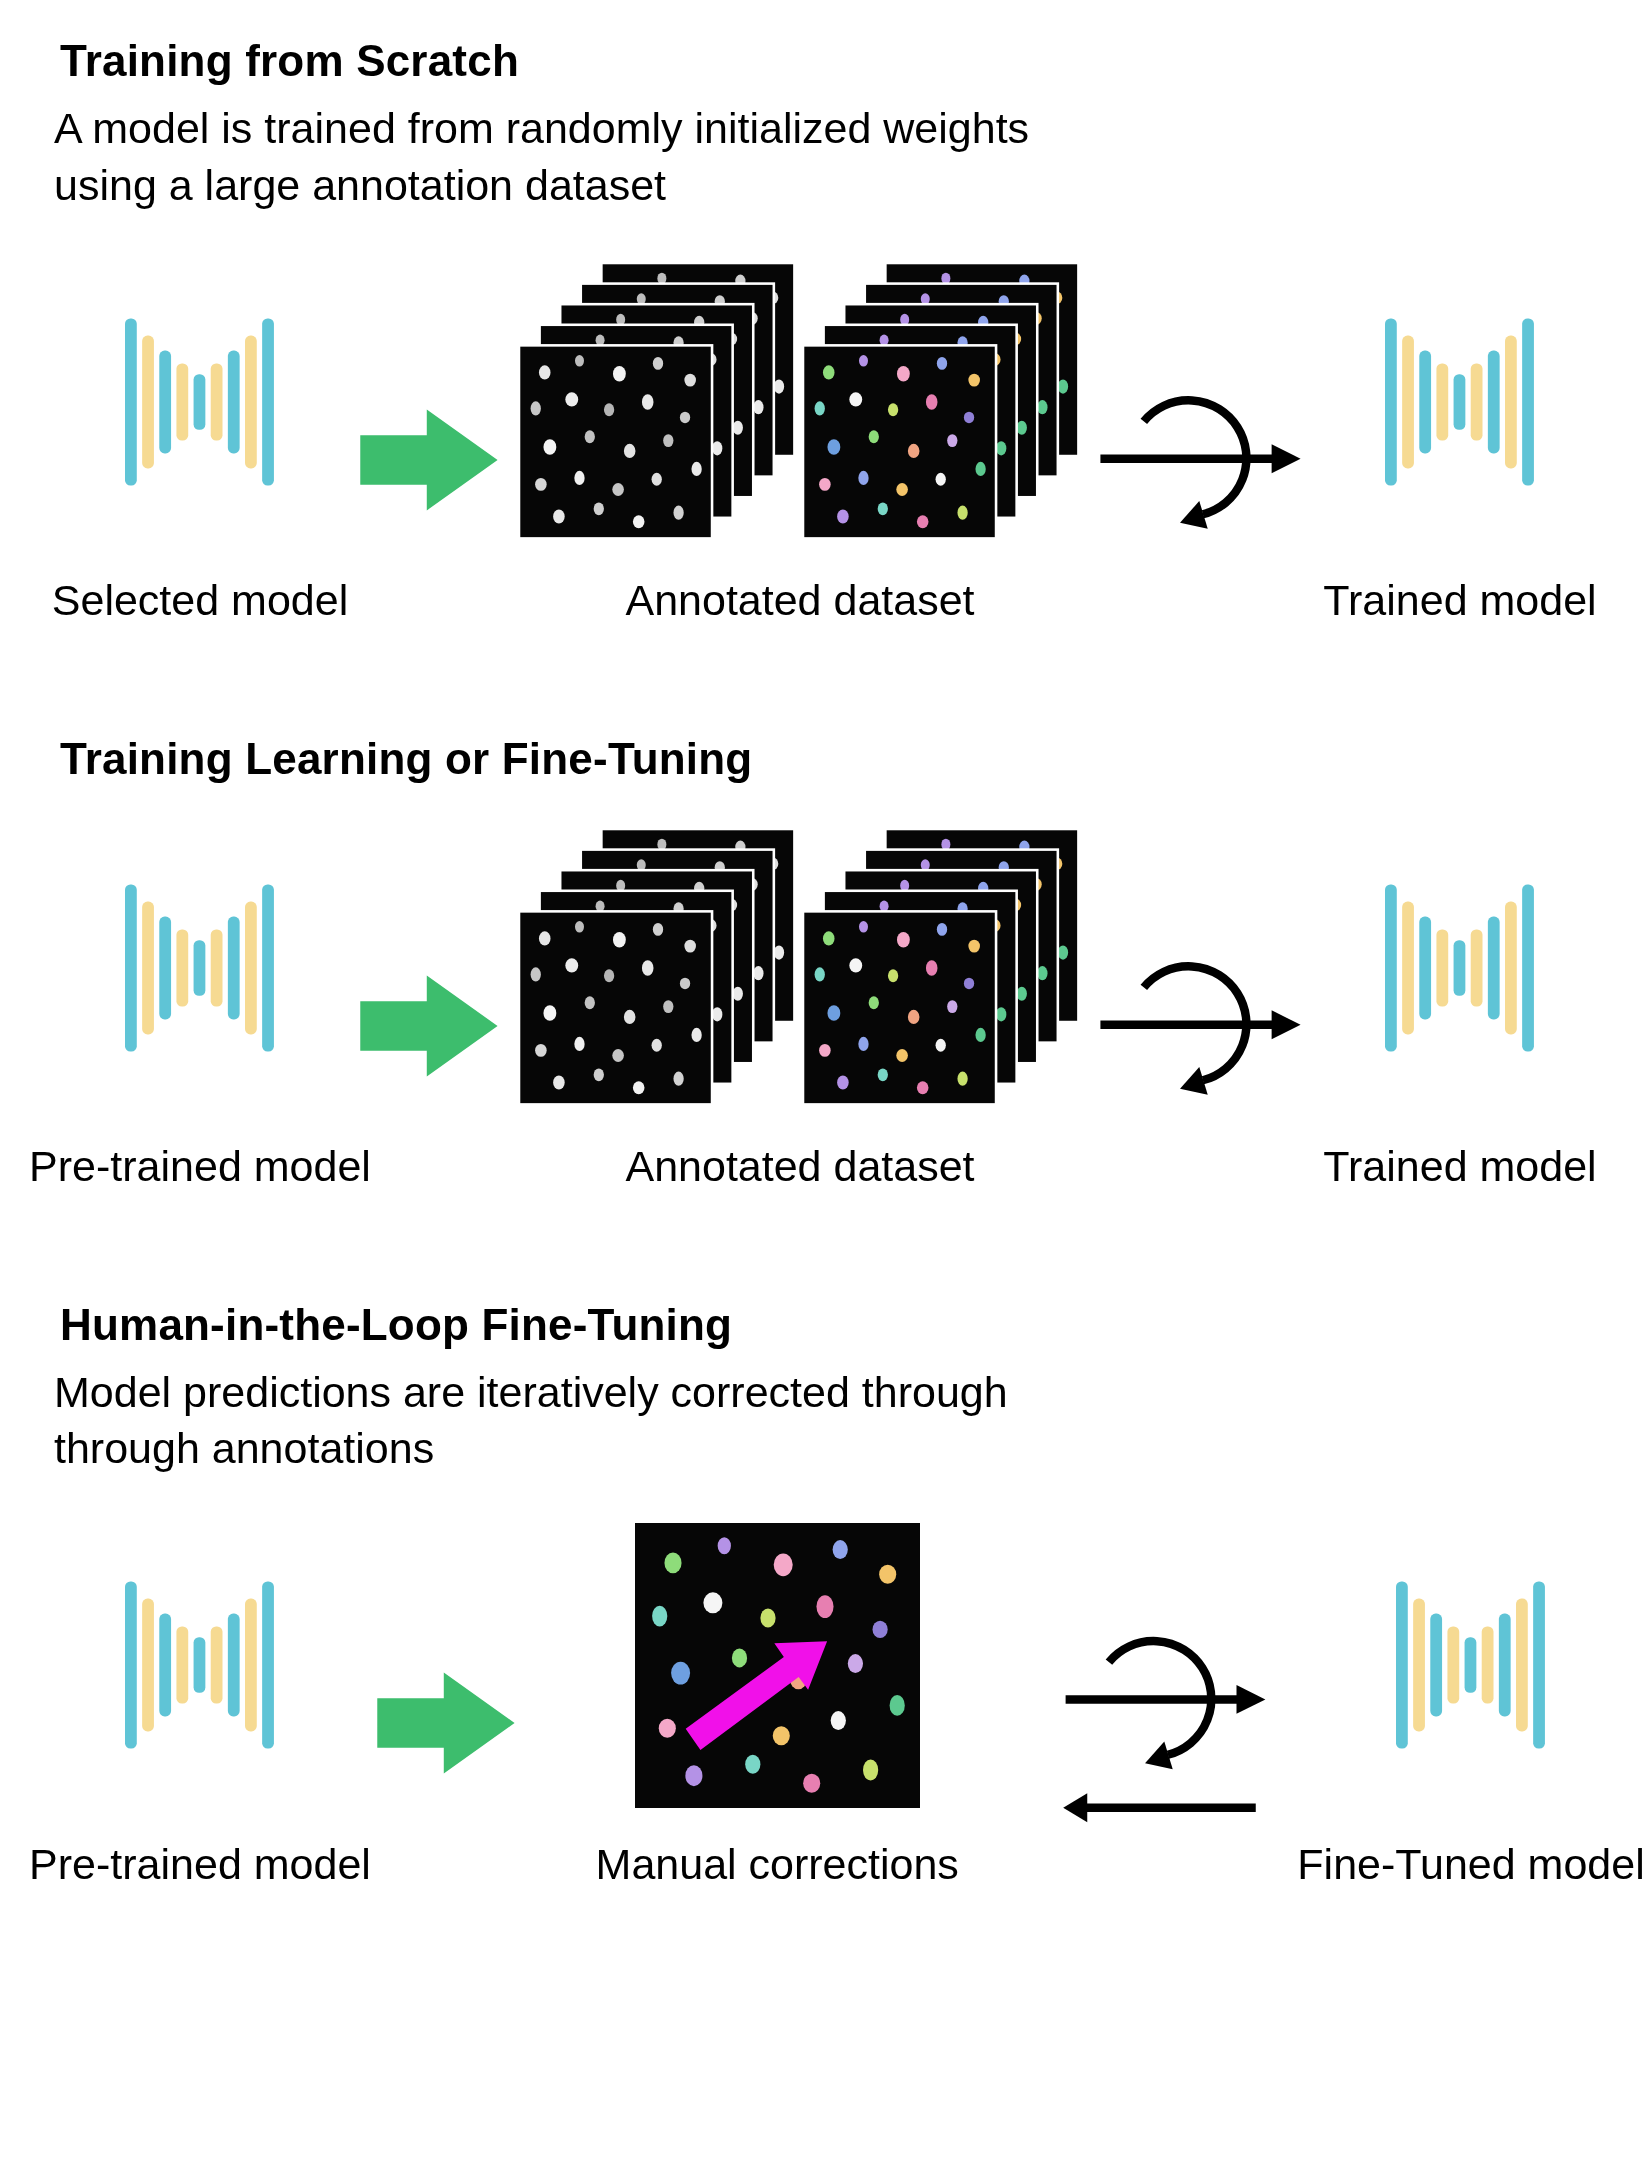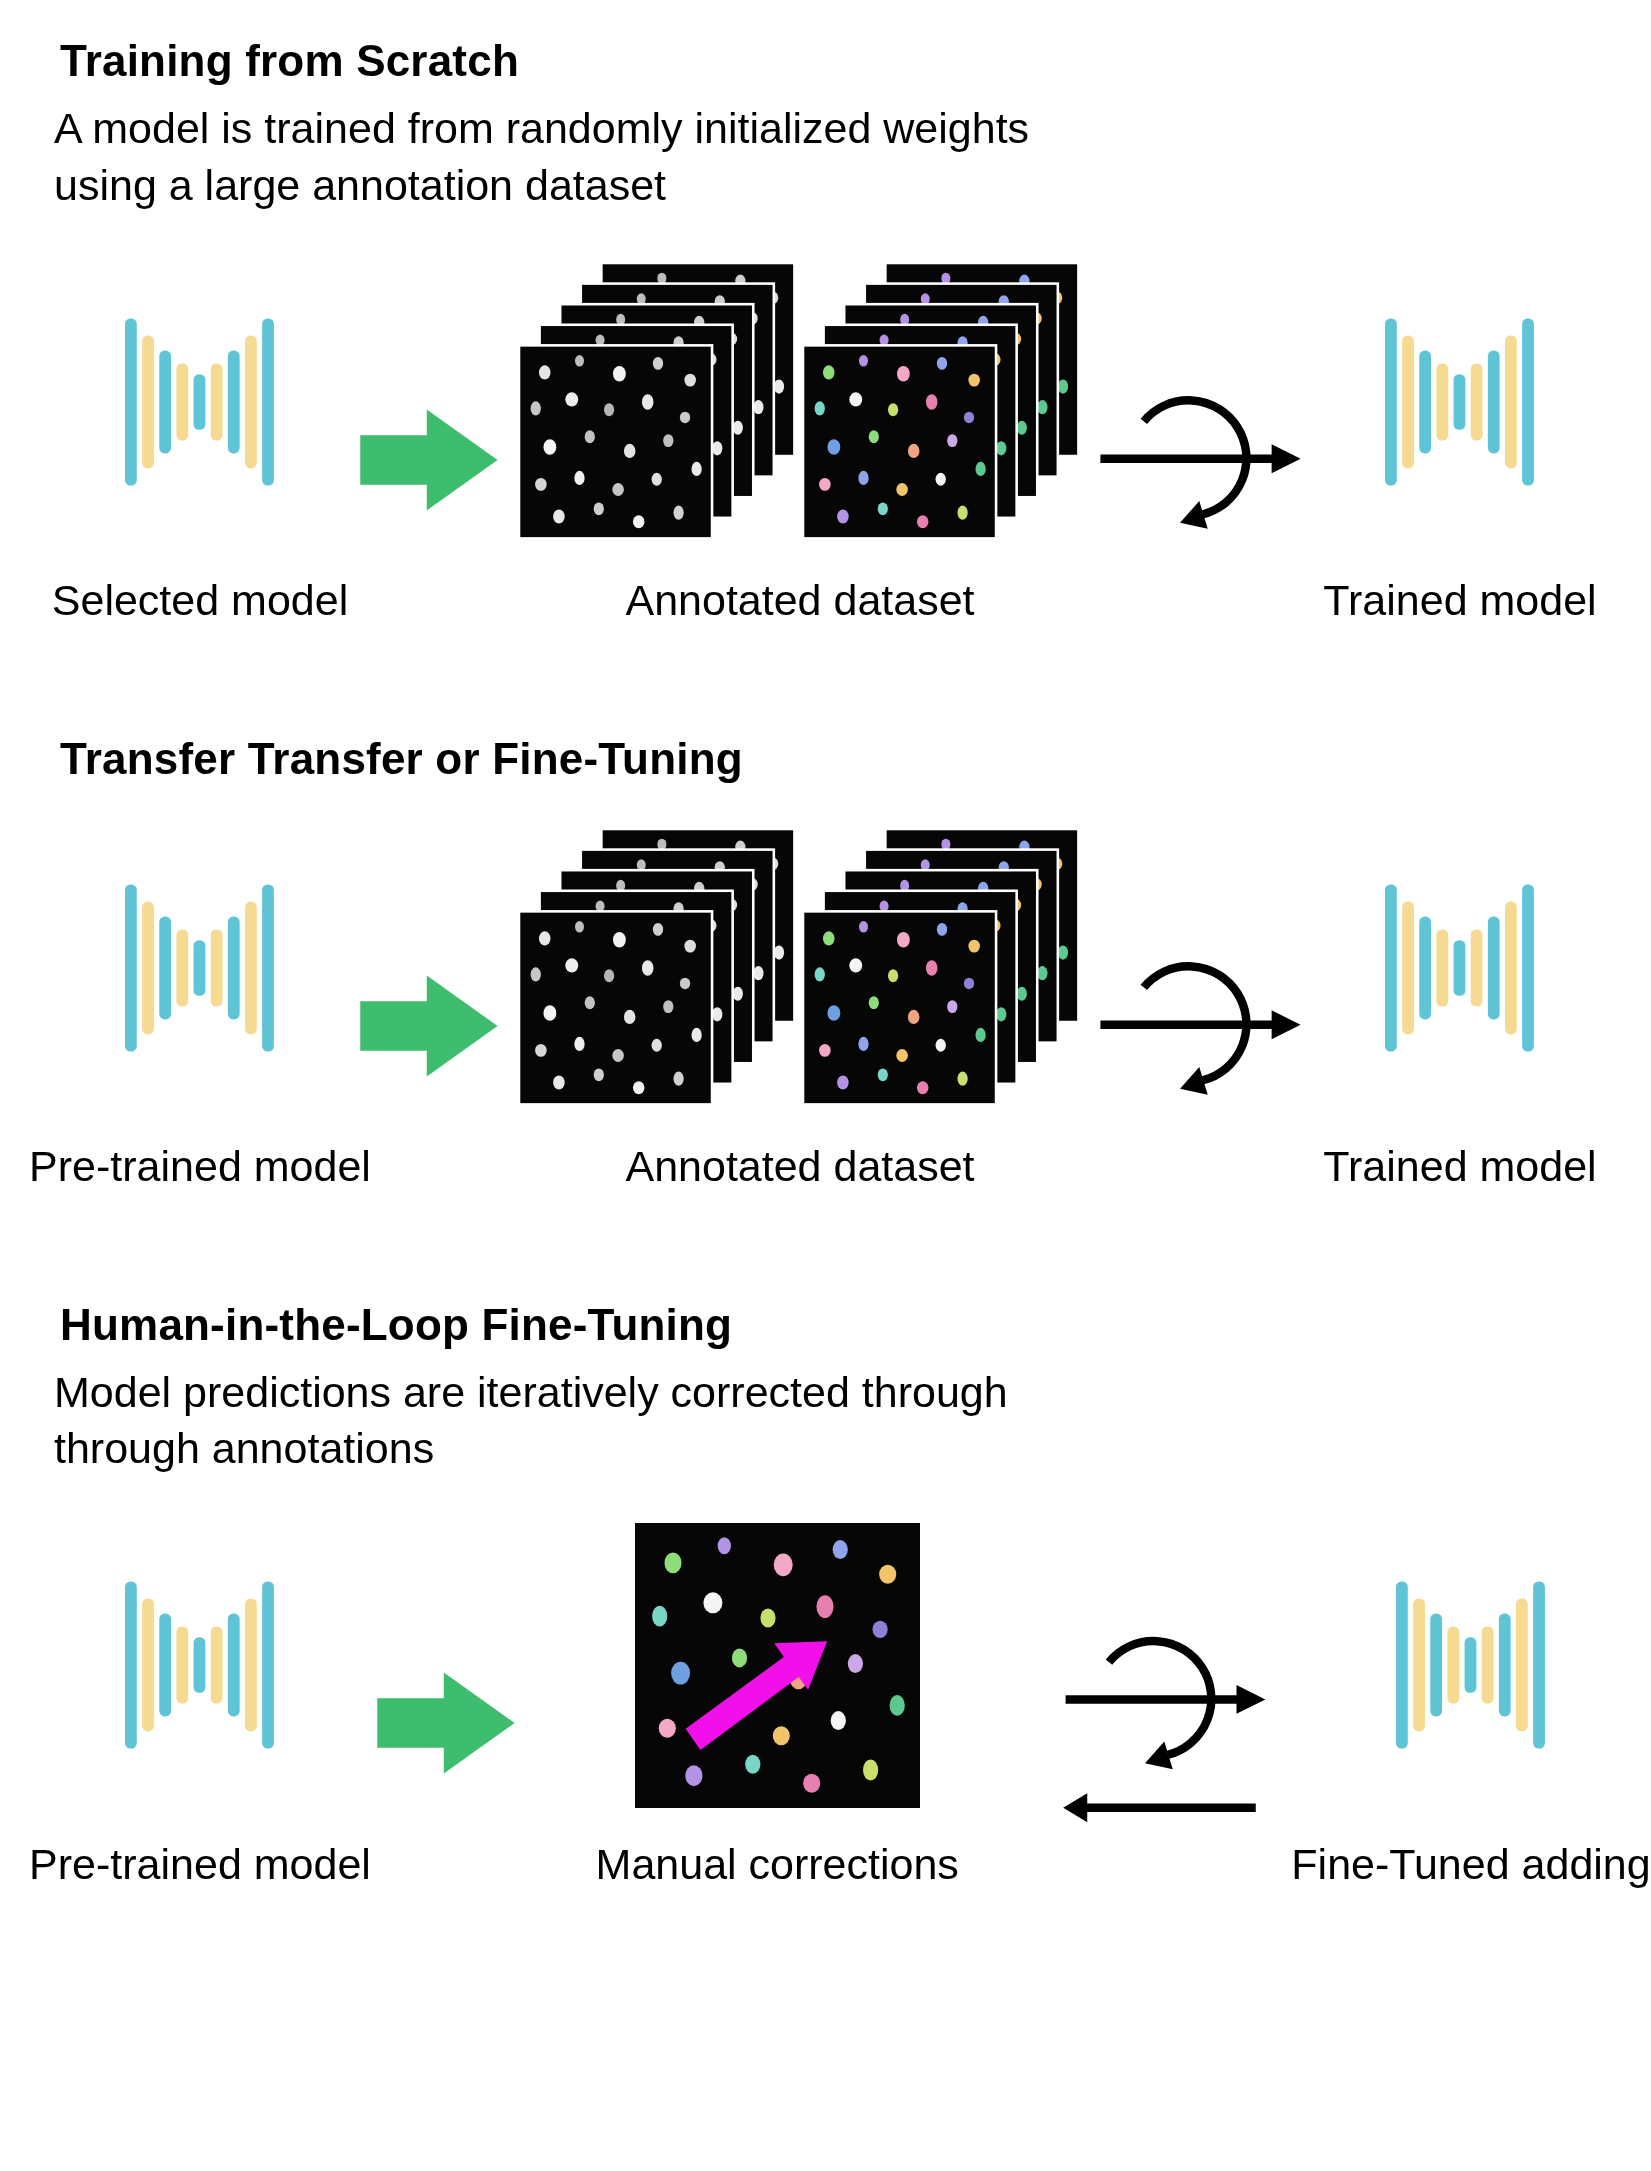--- a/index.html
+++ b/index.html
@@ -196,21 +196,21 @@
           <svg class="model-svg" viewBox="0 0 140 160">
               <use href="#model-bars"></use>
             </svg>
         </div>
         <div class="flow-label">Trained model</div>
       </div>
     </div>
   </section>
 
   <section class="section">
-    <h2 class="section-title">Transfer Transfer or Fine-Tuning</h2>
+    <h2 class="section-title">Training Learning or Fine-Tuning</h2>
     <div class="flow-row">
       <div class="flow-col col-model">
         <div class="icon-slot">
           <svg class="model-svg" viewBox="0 0 140 160">
               <use href="#model-bars"></use>
             </svg>
         </div>
         <div class="flow-label">Pre-trained model</div>
       </div>
       <div class="flow-col col-arrow">
@@ -288,18 +288,18 @@
             <polygon class="fill-ink" points="20,144 0,156 20,168"></polygon>
           </svg>
         </div>
       </div>
       <div class="flow-col col-model">
         <div class="icon-slot">
           <svg class="model-svg" viewBox="0 0 140 160">
               <use href="#model-bars"></use>
             </svg>
         </div>
-        <div class="flow-label">Fine-Tuned adding</div>
+        <div class="flow-label">Fine-Tuned model</div>
       </div>
     </div>
   </section>
 
 </div>
 
 </body></html>

